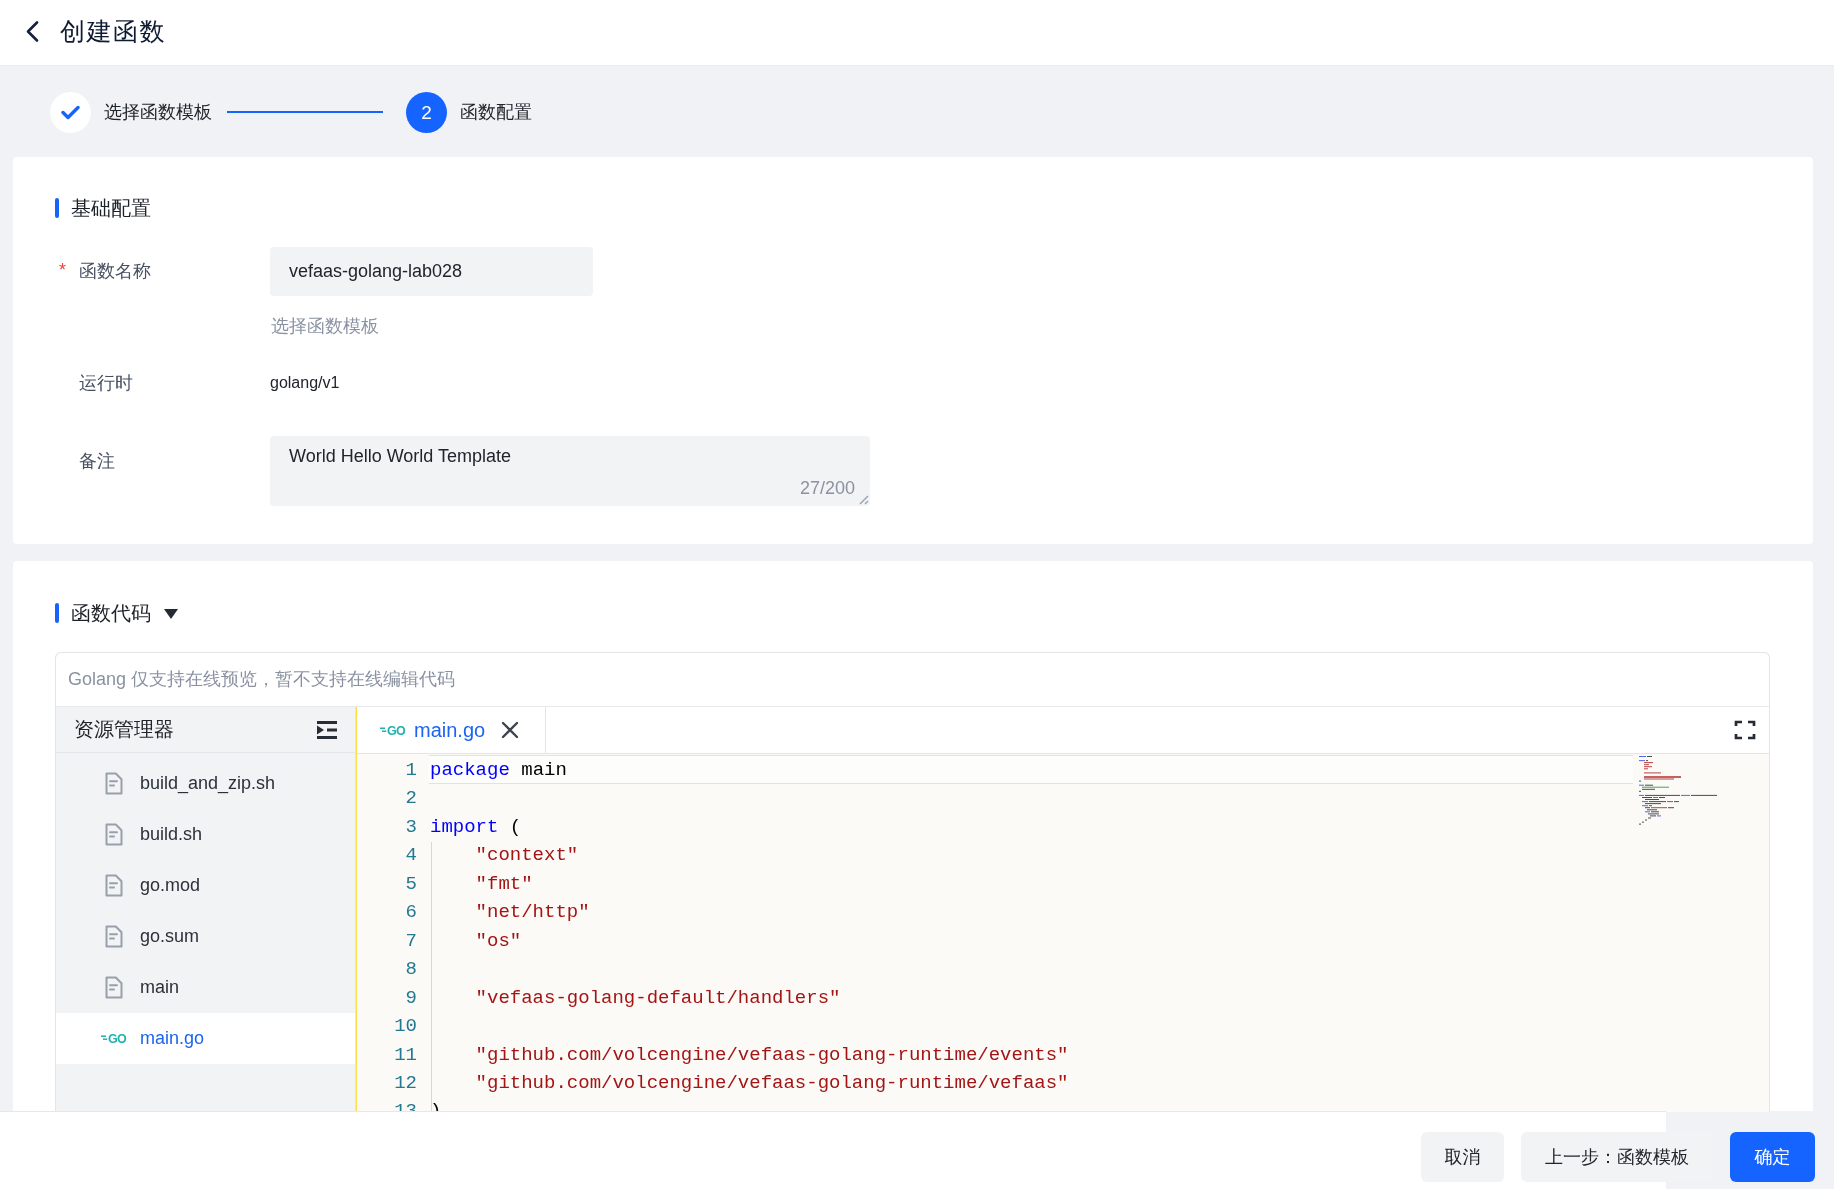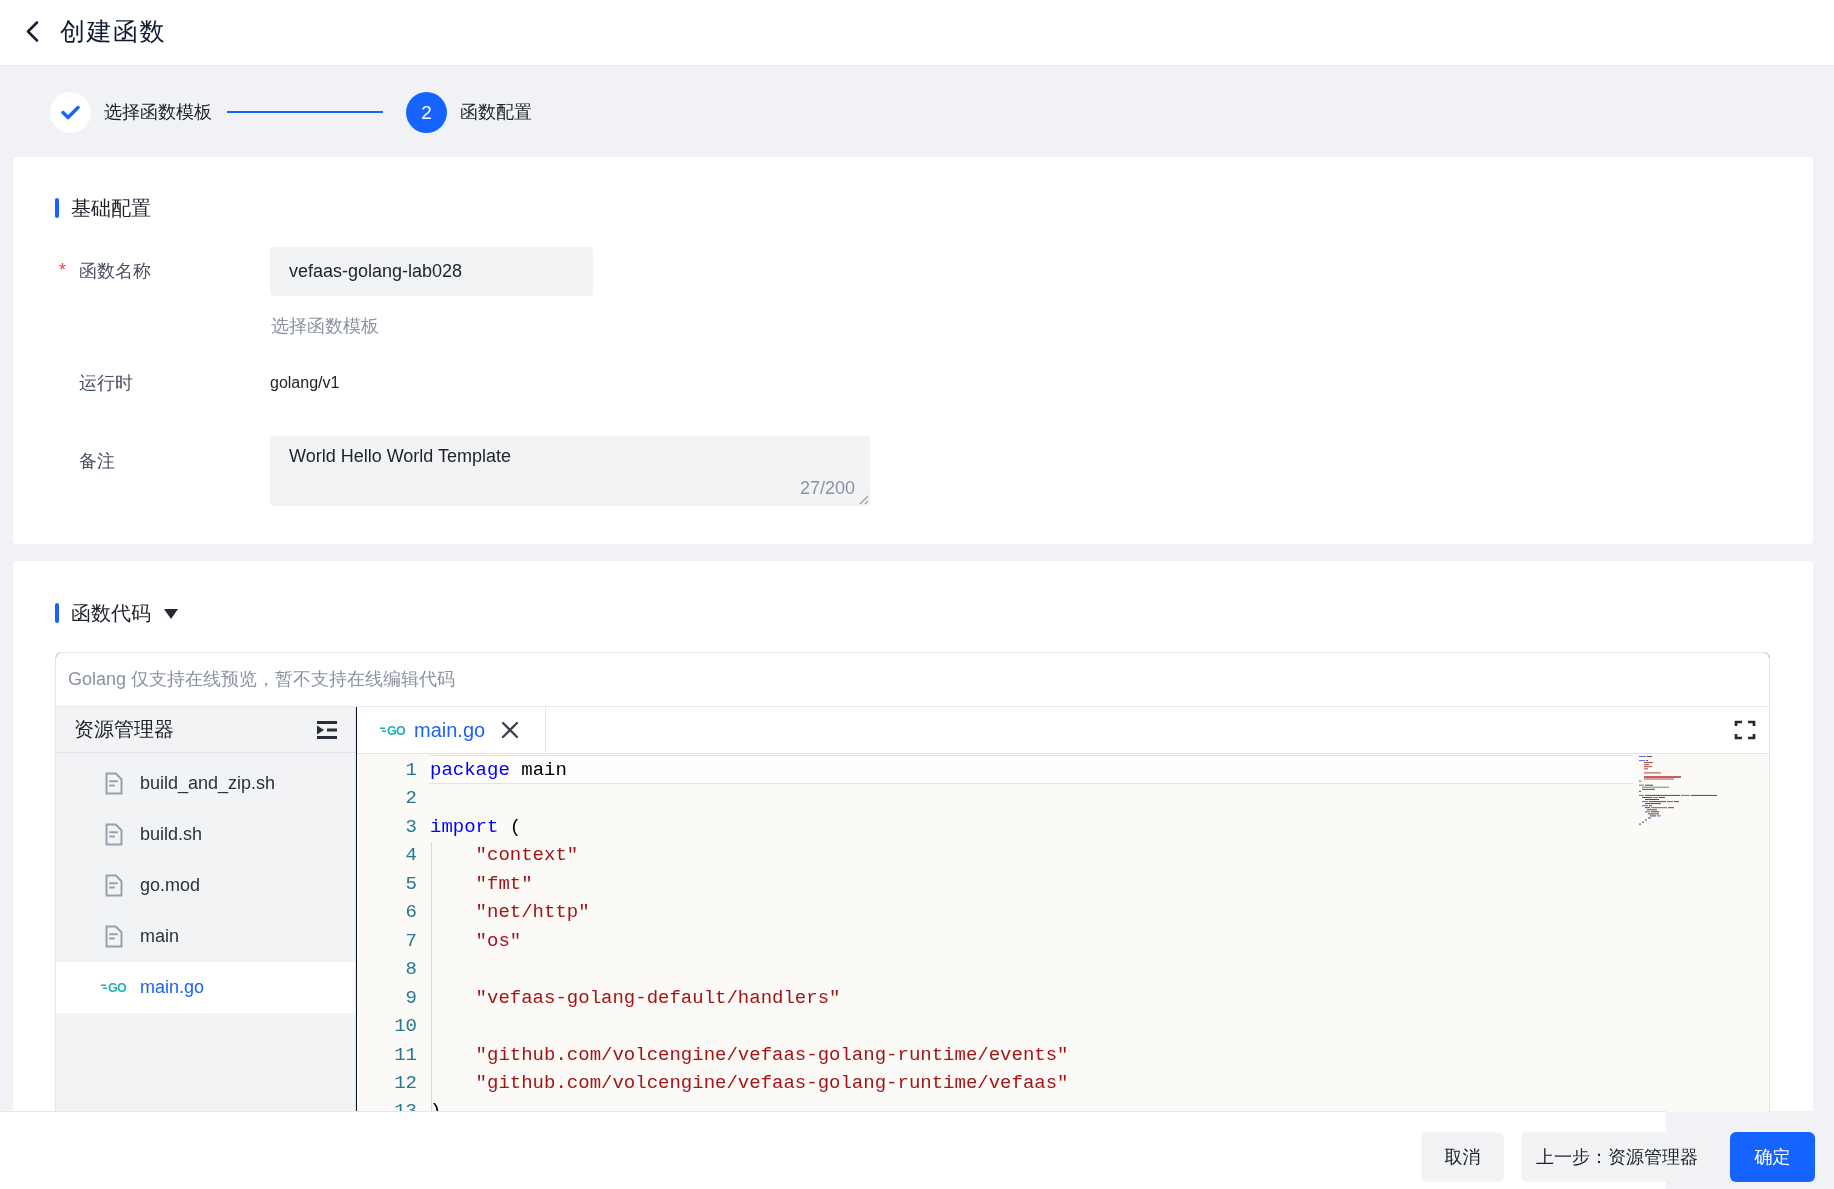--- a/index.html
+++ b/index.html
@@ -28,21 +28,21 @@
 .sechead .bar { position:absolute; left:0; top:1px; width:4px; height:20px; border-radius:2px; background:#1664ff; }
 .sechead .t { position:absolute; left:16px; top:0; font-size:20px; line-height:22px; font-weight:500; color:#1d2129; white-space:nowrap; }
 
 .flabel { position:absolute; font-size:18px; color:#474f61; line-height:24px; white-space:nowrap; }
 .fvalue { position:absolute; font-size:16px; color:#20242b; line-height:24px; }
 .req { position:absolute; font-size:18px; color:#f0413d; }
 .ginput { position:absolute; background:#f2f3f5; border-radius:4px; }
 .helper { position:absolute; font-size:18px; color:#8a92a2; }
 
 
-.codebox { position:absolute; left:42px; top:91px; width:1715px; height:460px; border:1px solid #e3e5e9; border-bottom:none; border-radius:6px 6px 0 0; background:#0f172a; overflow:hidden; }
+.codebox { position:absolute; left:42px; top:91px; width:1715px; height:460px; border:1px solid #e3e5e9; border-bottom:none; border-radius:6px 6px 0 0; background:#fde047; overflow:hidden; }
 .notice { position:absolute; left:0; top:0; width:100%; height:54px; line-height:53px; padding-left:12px; font-size:18px; color:#8a92a2; border-bottom:1px solid #e7e9ec; background:#fff; }
 .panel { position:absolute; left:0; top:54px; width:300px; bottom:0; background:#f2f3f5; border-right:1px solid #e3e5e9; }
 .panelhead { position:absolute; left:0; top:0; width:100%; height:46px; border-bottom:1px solid #e3e5e9; }
 .panelhead .pt { position:absolute; left:18px; top:10px; font-size:20px; line-height:24px; color:#20242b; white-space:nowrap; }
 .panelhead svg { position:absolute; right:17px; top:14px; }
 .tree { position:absolute; left:0; top:51px; width:100%; }
 .trow { position:relative; height:51px; }
 .trow .caret { position:absolute; left:23px; top:21px; width:0; height:0; border-top:5px solid transparent; border-bottom:5px solid transparent; border-left:9.5px solid #3d4654; }
 .trow .ticon { position:absolute; left:48px; top:14px; }
 .trow .ticon.fold { left:46px; top:13px; }
@@ -147,20 +147,27 @@
               <path d="M6 9.3 H13 M6 13.5 H10" stroke="#97a0ac" stroke-width="2" fill="none" stroke-linecap="round"></path>
             </svg>
           <div class="tlabel">build.sh</div>
         </div>
         <div class="trow">
           <svg class="ticon" width="20" height="23" viewBox="0 0 20 23">
               <path d="M2.5 1.5 H11.8 L17.5 7.2 V21.5 H2.5 Z" stroke="#97a0ac" stroke-width="2" fill="none" stroke-linejoin="round"></path>
               <path d="M6 9.3 H13 M6 13.5 H10" stroke="#97a0ac" stroke-width="2" fill="none" stroke-linecap="round"></path>
             </svg>
           <div class="tlabel">go.mod</div>
+        </div>
+        <div class="trow">
+          <svg class="ticon" width="20" height="23" viewBox="0 0 20 23">
+              <path d="M2.5 1.5 H11.8 L17.5 7.2 V21.5 H2.5 Z" stroke="#97a0ac" stroke-width="2" fill="none" stroke-linejoin="round"></path>
+              <path d="M6 9.3 H13 M6 13.5 H10" stroke="#97a0ac" stroke-width="2" fill="none" stroke-linecap="round"></path>
+            </svg>
+          <div class="tlabel">go.sum</div>
         </div>
         <div class="trow">
           <svg class="ticon" width="20" height="23" viewBox="0 0 20 23">
               <path d="M2.5 1.5 H11.8 L17.5 7.2 V21.5 H2.5 Z" stroke="#97a0ac" stroke-width="2" fill="none" stroke-linejoin="round"></path>
               <path d="M6 9.3 H13 M6 13.5 H10" stroke="#97a0ac" stroke-width="2" fill="none" stroke-linecap="round"></path>
             </svg>
           <div class="tlabel">main</div>
         </div>
         <div class="trow sel">
           <svg class="ticon" width="27" height="15" viewBox="0 0 27 15">
@@ -257,15 +264,15 @@
           <rect x="6" y="63.5" width="2" height="1" fill="#3a3a3a" opacity="0.9"></rect>
           <rect x="3" y="65.6" width="2" height="1" fill="#3a3a3a" opacity="0.9"></rect>
           <rect x="0" y="67.6" width="2" height="1" fill="#3a3a3a" opacity="0.9"></rect>
         </svg>
     </div>
   </div>
 </div>
 
 <div class="footer">
   <div class="btn" style="left:1421px; width:83px;">取消</div>
-  <div class="btn" style="left:1521px; width:192px;">上一步：资源管理器</div>
+  <div class="btn" style="left:1521px; width:192px;">上一步：函数模板</div>
   <div class="btn primary" style="left:1730px; width:85px;">确定</div>
 </div>
 
 </body></html>

